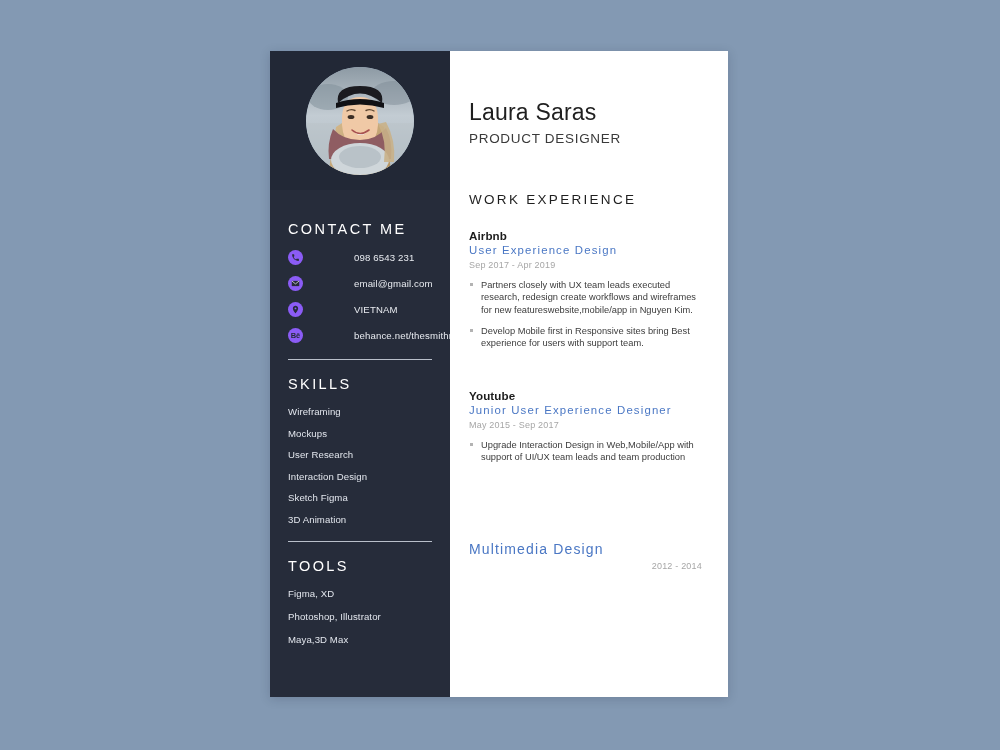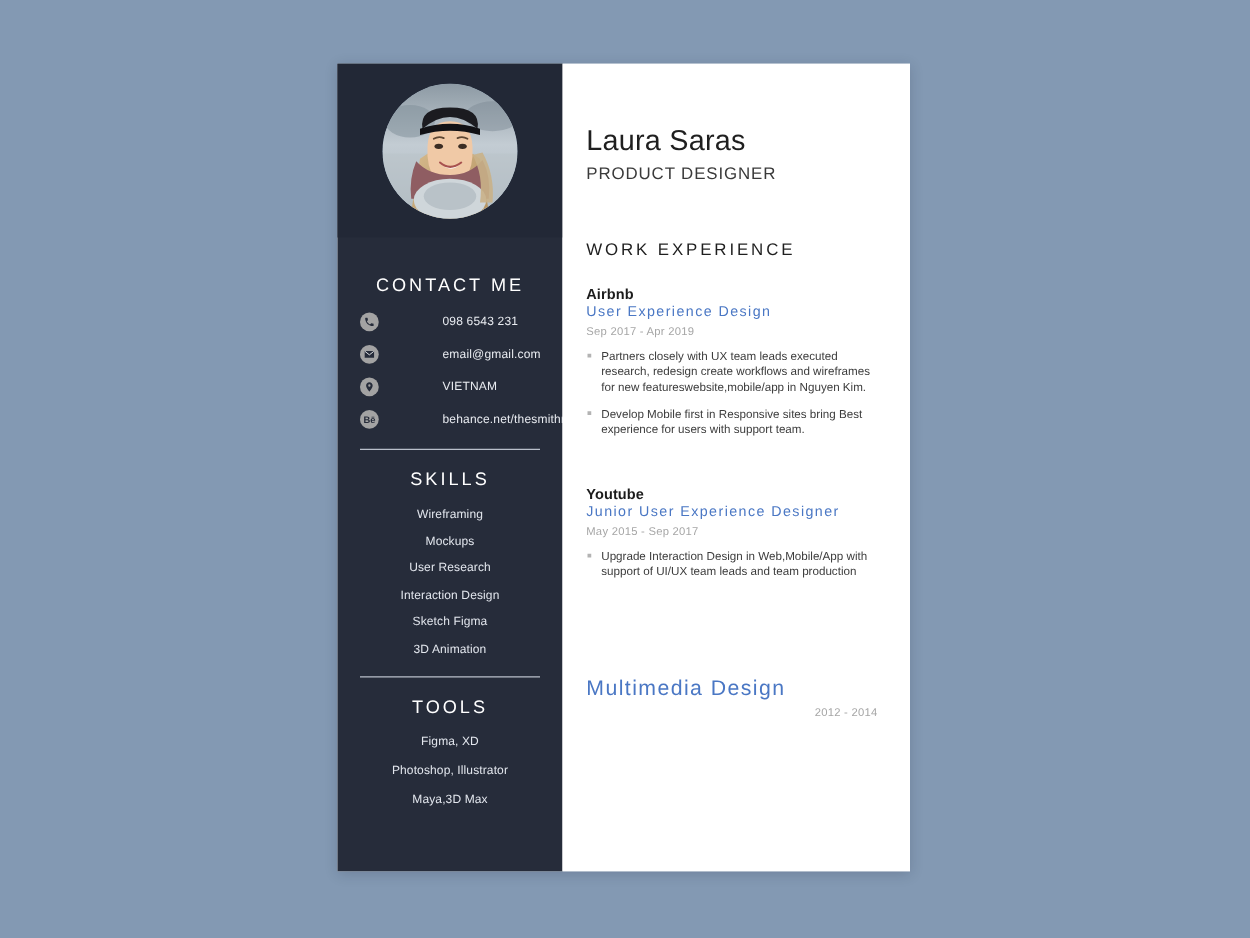--- a/index.html
+++ b/index.html
@@ -49,21 +49,20 @@
     overflow: hidden;
     position: relative;
     background: #9fb0bf;
   }
   .avatar svg { display: block; width: 108px; height: 108px; }
 
   .sidebar-body {
     flex: 1 1 auto;
     padding: 0 18px;
     box-sizing: border-box;
-    text-align: center;
   }
 
   .side-heading {
     color: #ffffff;
     font-size: 14.5px;
     letter-spacing: 2.4px;
     font-weight: 400;
     margin: 0;
   }
 
@@ -77,21 +76,21 @@
   .contact-item {
     display: flex;
     align-items: center;
     margin-bottom: 11px;
     gap: 40px;
   }
   .c-icon {
     width: 15px;
     height: 15px;
     border-radius: 50%;
-    background: #a3a3a3;
+    background: #8b5cf6;
     flex: 0 0 15px;
     display: flex;
     align-items: center;
     justify-content: center;
     margin-right: 11px;
   }
   .c-icon svg { display: block; }
   .c-icon .be-txt {
     font-size: 7.5px;
     font-weight: bold;
@@ -211,21 +210,21 @@
 
   .edu-school {
     margin: 22px 0 0 0;
     font-size: 13px;
     font-weight: 400;
     color: #1c1c1c;
     letter-spacing: 0.1px;
   }
   .edu-program {
     margin: 26px 0 0 0;
-    font-size: 17px;
+    font-size: 14px;
     color: #4a77c4;
     letter-spacing: 1.15px;
   }
   .edu-dates {
     margin: 4px 0 0 0;
     font-size: 9px;
     color: #a6a6a6;
     letter-spacing: 0.2px;
     text-align: right;
   }

